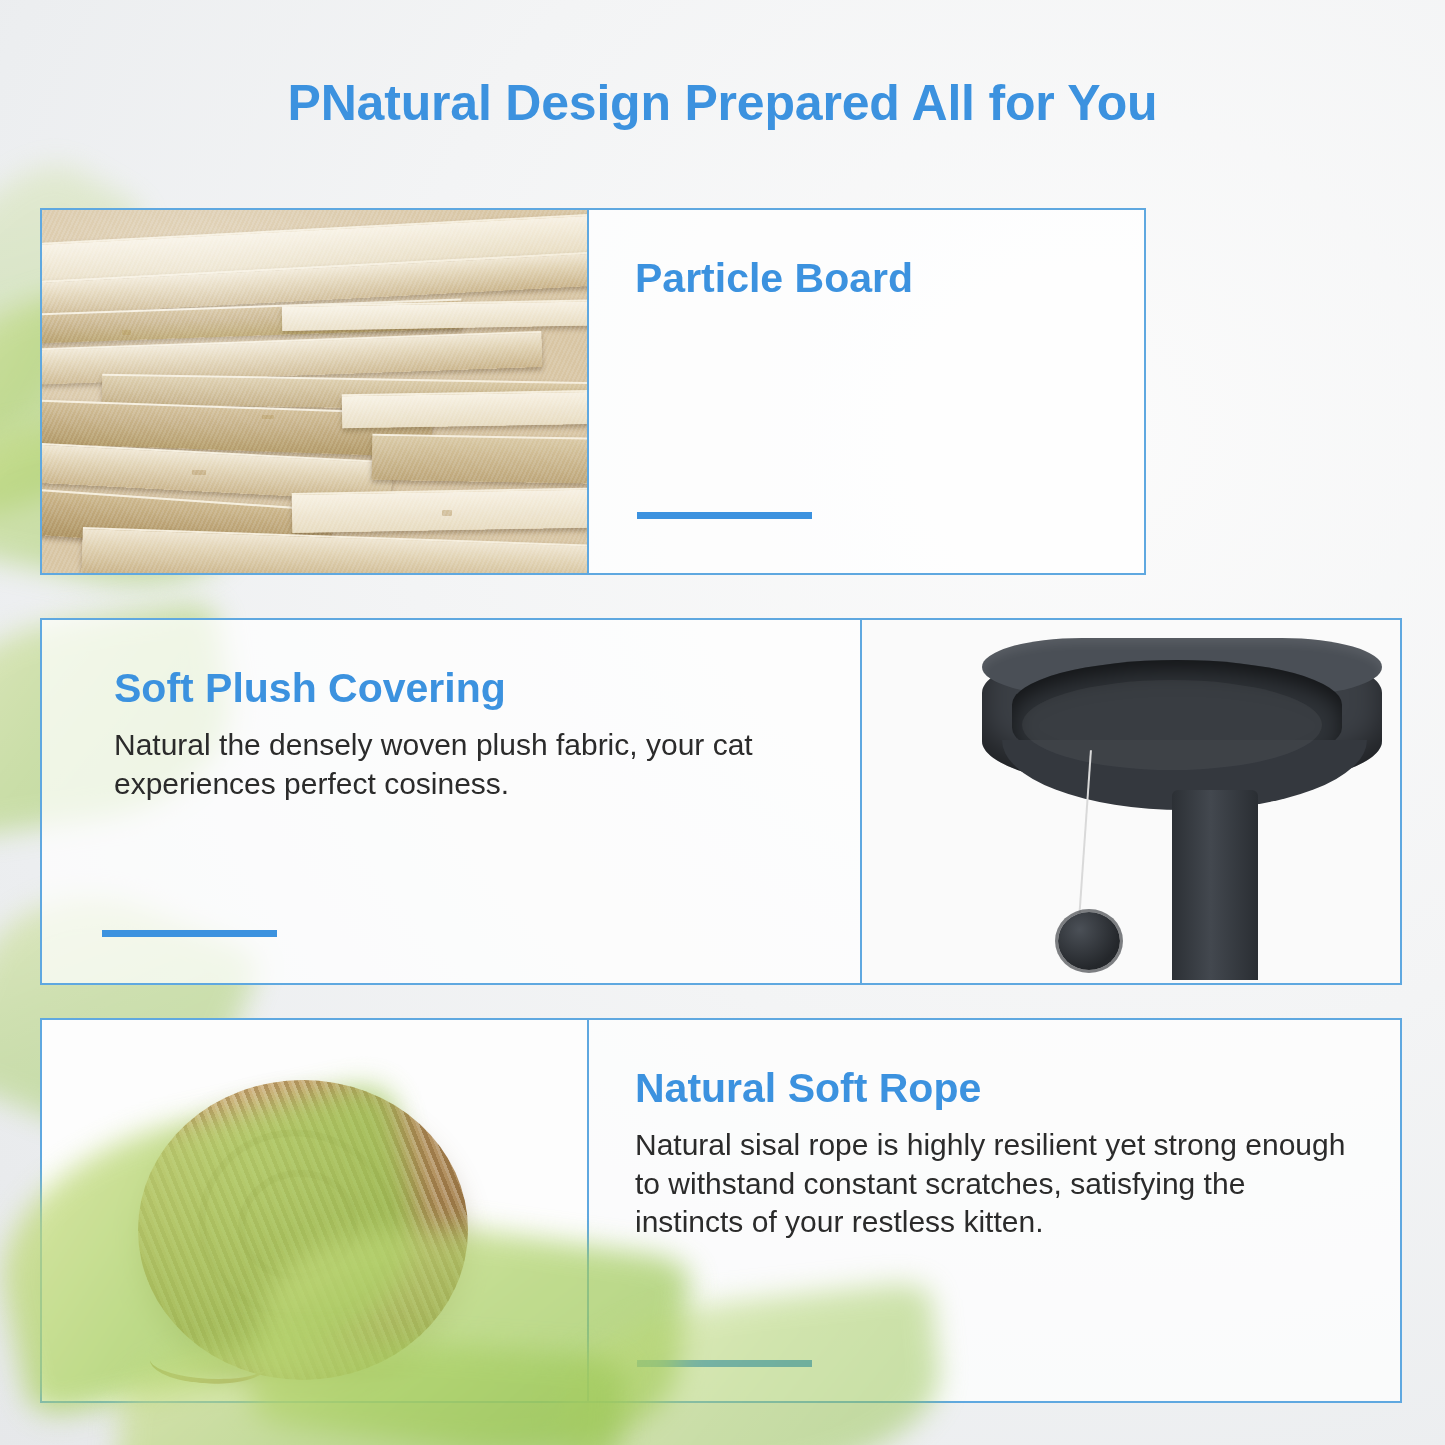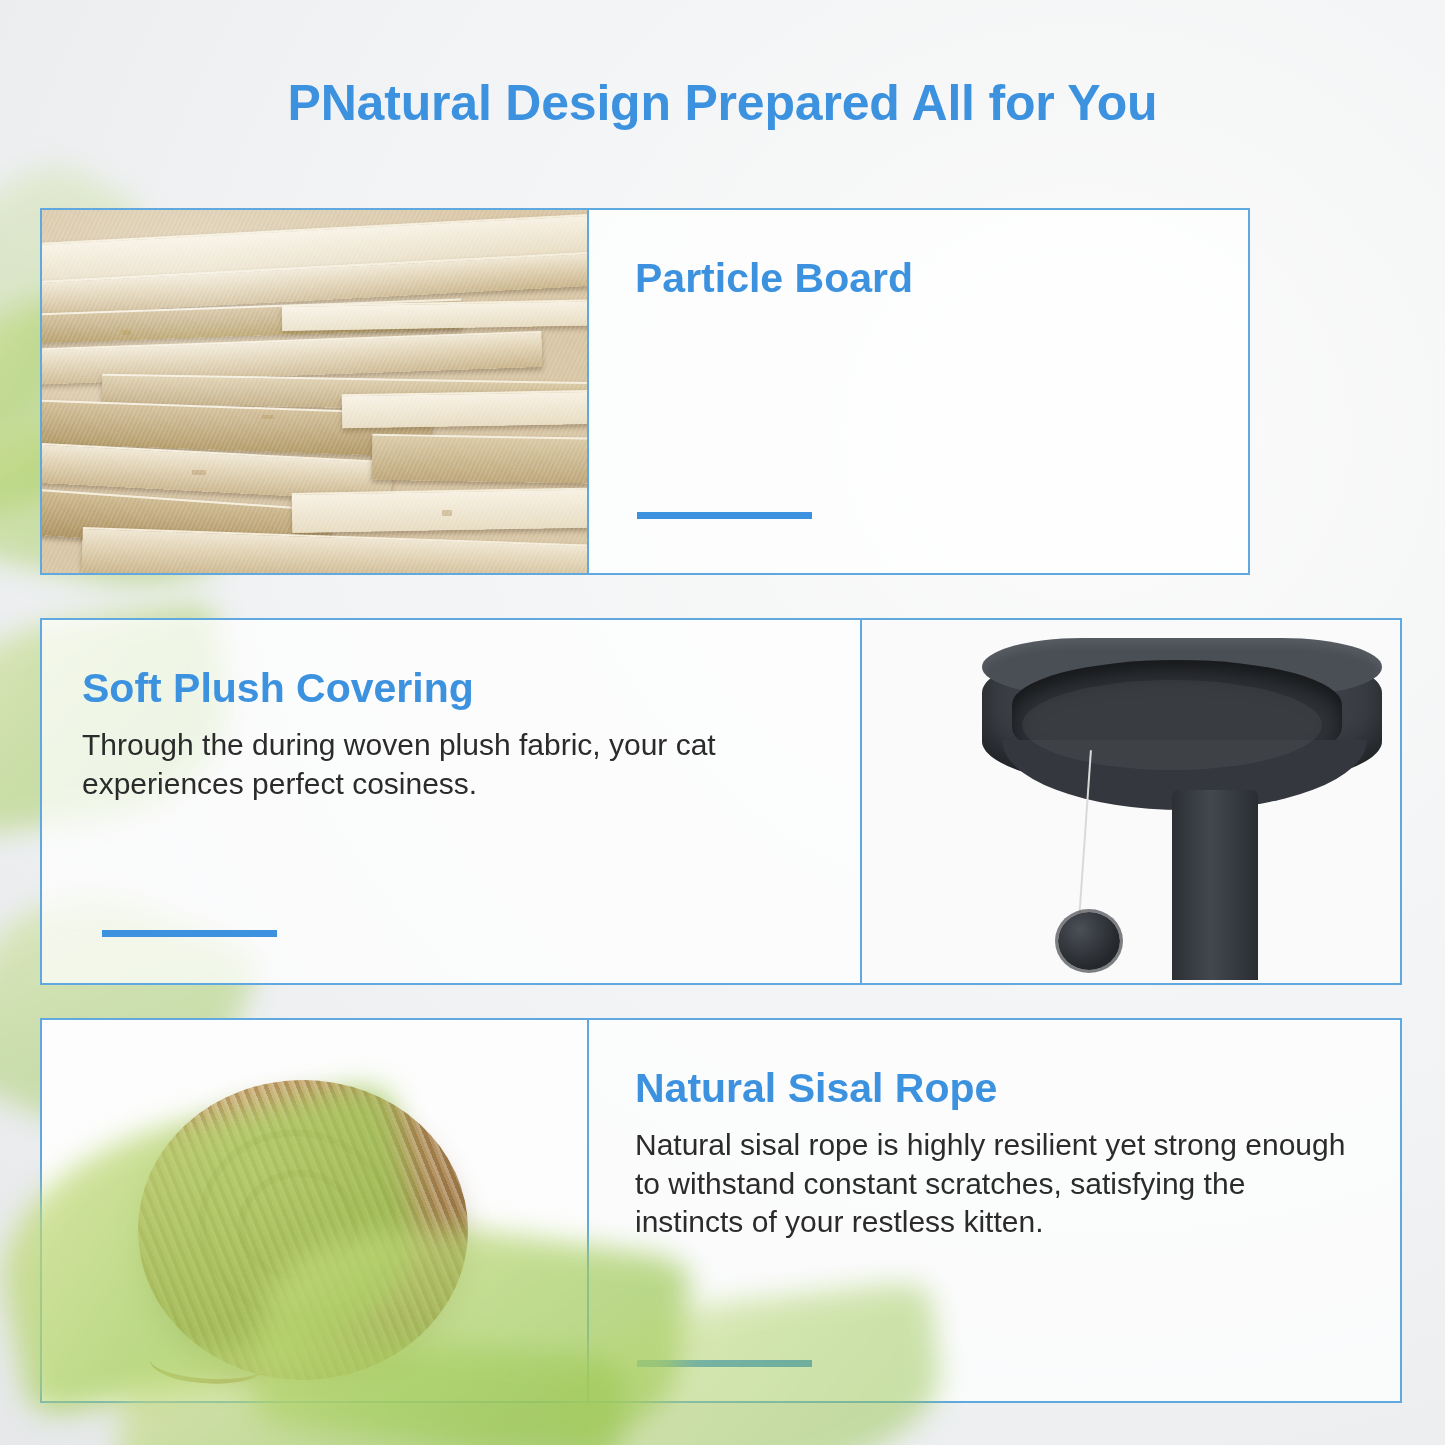--- a/index.html
+++ b/index.html
@@ -88,29 +88,29 @@
     max-width: 760px;
   }
   .rule {
     position: absolute;
     height: 7px;
     width: 175px;
     background: #3c92df;
   }
 
   
-  #card-particle { left: 40px; top: 208px; width: 1210px; height: 367px; }
+  #card-particle { left: 40px; top: 208px; width: 1106px; height: 367px; }
   #card-particle .photo { width: 547px; height: 100%; }
   #card-particle .rule { left: 48px; bottom: 54px; }
 
   
   #card-plush { left: 40px; top: 618px; width: 1362px; height: 367px; }
   #card-plush .photo { width: 540px; height: 100%; }
   #card-plush .rule { left: 60px; bottom: 46px; }
-  #card-plush .text { padding: 46px 30px 0 40px; }
+  #card-plush .text { padding: 46px 30px 0 72px; }
 
   
   #card-sisal { left: 40px; top: 1018px; width: 1362px; height: 385px; }
   #card-sisal .photo { width: 547px; height: 100%; }
   #card-sisal .rule { left: 48px; bottom: 34px; }
   #card-sisal .body { max-width: 745px; }
 
   
   .pb { position:absolute; inset:0; background:#d8c6a6; overflow:hidden; }
   .pb::after{
@@ -243,21 +243,21 @@
     </div>
     <div class="text">
       <div class="title">Particle Board</div>
       <div class="rule"></div>
     </div>
   </div>
 
   <div class="card" id="card-plush">
     <div class="text">
       <div class="title">Soft Plush Covering</div>
-      <div class="body" style="max-width:690px;">Through the during woven plush fabric, your cat experiences perfect cosiness.</div>
+      <div class="body" style="max-width:690px;">Natural the densely woven plush fabric, your cat experiences perfect cosiness.</div>
       <div class="rule"></div>
     </div>
     <div class="photo divider-cell" style="width:540px;">
       <div class="plush-scene">
         <div class="perch-top"></div>
         <div class="perch-lip"></div>
         <div class="perch-inner"></div>
         <div class="perch-front"></div>
         <div class="post"></div>
         <div class="string"></div>
@@ -272,21 +272,21 @@
       <div class="rope-scene">
         <div class="rope-shadow"></div>
         <div class="rope-ball">
           <div class="swirl" style="left:60px; top:50px; width:200px; height:190px; transform:rotate(20deg);"></div>
           <div class="swirl" style="left:100px; top:90px; width:120px; height:110px; transform:rotate(-10deg);"></div>
         </div>
         <div class="rope-tail"></div>
       </div>
     </div>
     <div class="text">
-      <div class="title">Natural Sisal Rope</div>
+      <div class="title">Natural Soft Rope</div>
       <div class="body">Natural sisal rope is highly resilient yet strong enough to withstand constant scratches, satisfying the instincts of your restless kitten.</div>
       <div class="rule"></div>
     </div>
   </div>
 
 </div>
 
 <div class="leaf l5"></div>
 <div class="leaf l6"></div>
 <div class="leaf l7"></div>

